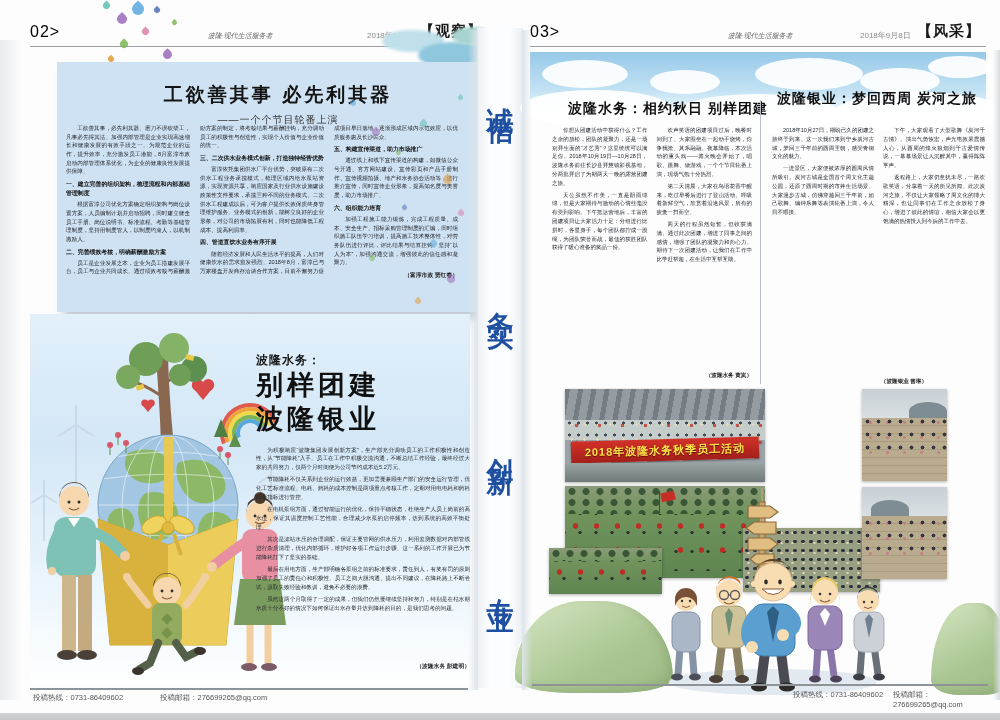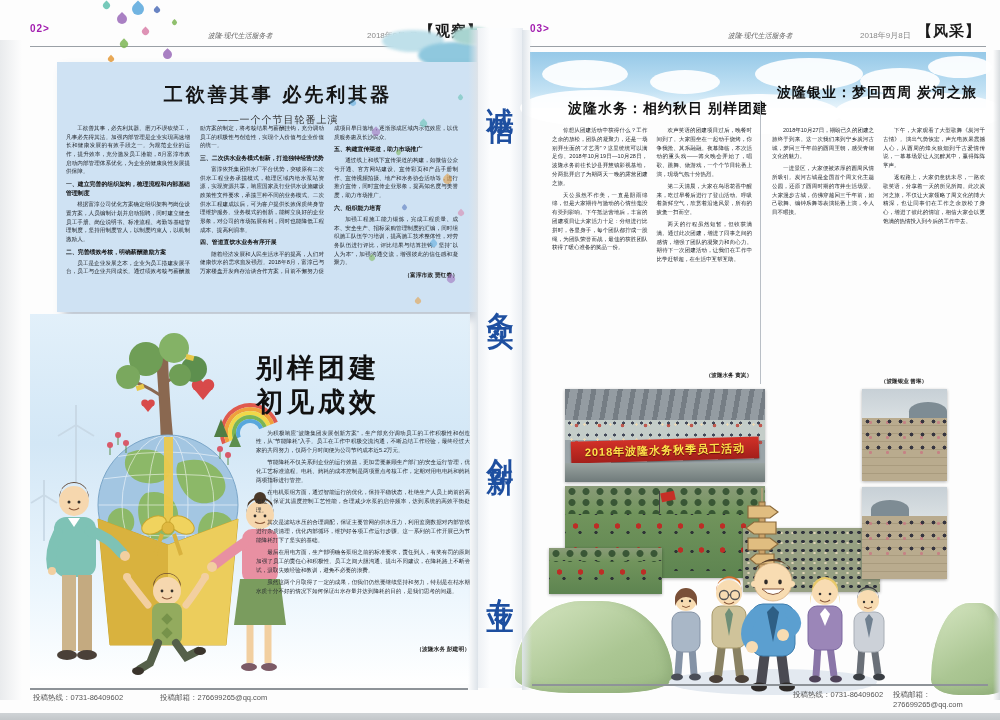--- a/index.html
+++ b/index.html
@@ -8,21 +8,21 @@
   .abs{position:absolute;}
 
   
   .bottom-edge{left:0;top:713px;width:1000px;height:7px;background:linear-gradient(#cfd3d6,#c3c7ca);}
   .right-edge{left:993px;top:50px;width:7px;height:650px;background:linear-gradient(90deg,rgba(210,214,218,0),#d8dcdf);}
   .left-edge{left:0;top:40px;width:22px;height:660px;background:linear-gradient(90deg,#e9ebed,rgba(255,255,255,0));}
   .gut-l{left:468px;top:30px;width:10px;height:660px;background:linear-gradient(90deg,rgba(216,222,228,0),#dde3e9);}
   .gut-r{left:522px;top:30px;width:10px;height:660px;background:linear-gradient(90deg,#dde3e9,rgba(216,222,228,0));}
 
   
-  .pn{font-size:10px;color:#a21caf;letter-spacing:1px;font-weight:700;}
+  .pn{font-size:16px;color:#000000;letter-spacing:1px;font-weight:400;}
   .mh{font-size:7px;color:#666;font-style:italic;font-family:"Liberation Serif","DejaVu Serif",serif;text-align:center;}
   .dt{font-size:8px;color:#888;}
   .sectag{font-size:15px;font-weight:bold;color:#1b1b1b;font-family:"Liberation Serif","DejaVu Serif",serif;letter-spacing:1px;}
   .hrule{height:1px;background:#9aa0a6;}
 
   
   .panel{left:57px;top:62px;width:442px;height:250px;background:#cfe2f3;box-shadow:7px 7px 9px rgba(110,130,155,.45);padding:0;}
   .panel h1{margin:20px 0 0;text-align:center;font-size:19px;letter-spacing:3px;color:#141414;font-weight:bold;}
   .panel .sub{margin-top:5px;text-align:center;font-size:10px;color:#333;letter-spacing:1px;}
   .cols3{position:absolute;left:9px;top:62px;width:392px;height:172px;column-count:3;column-gap:10px;overflow:hidden;
@@ -336,22 +336,23 @@
       <circle cx="184" cy="234" r="5" fill="#f2cfa0"></circle>
       <path d="M212,246 L252,246 L258,292 L206,292 Z" fill="#7a9c5e"></path>
       <line x1="222" y1="292" x2="222" y2="330" stroke="#f2cfa0" stroke-width="7"></line>
       <line x1="240" y1="292" x2="240" y2="330" stroke="#f2cfa0" stroke-width="7"></line>
       <ellipse cx="221" cy="334" rx="8" ry="4" fill="#7c5a66"></ellipse>
         <ellipse cx="241" cy="334" rx="8" ry="4" fill="#7c5a66"></ellipse>
     </g>
   </svg>
 
   <div class="abs art2txt">
+    <div class="kicker">波隆水务：</div>
     <div class="bigt">别样团建</div>
-    <div class="bigt">初见成效</div>
+    <div class="bigt">波隆银业</div>
     <div class="art2body">
       <p>为积极响应“波隆集团发展创新方案”，生产部充分调动员工的工作积极性和创造性，从“节能降耗”入手。员工在工作中积极交流沟通，不断总结工作经验，最终经过大家的共同努力，仅两个月时间便为公司节约成本近5.2万元。</p>
       <p>节能降耗不仅关系到企业的运行效益，更加需要兼顾生产部门的安全运行管理，优化工艺标准流程。电耗、药耗的成本控制是两项重点考核工作，定期对用电电耗和药耗两项指标进行管控。</p>
       <p>在电机泵组方面，通过智能运行的优化，保持平稳状态，杜绝生产人员上岗前的高水位，保证其温度控制工艺性能，合理减少水泵的启停频率，达到系统的高效平衡处理。</p>
       <p>其次是滤站水压的合理调配，保证主要管网的供水压力，利用监测数据对内部管线进行杂质清理，优化内部循环，维护好各项工作运行步骤。这一系列的工作开展已为节能降耗打下了坚实的基础。</p>
       <p>最后在用电方面，生产部明确各泵组之前的标准要求，责任到人，有奖有罚的原则加强了员工的责任心和积极性。员工之间大胆沟通、提出不同建议，在降耗路上不断尝试，汲取失败经验和教训，避免不必要的浪费。</p>
       <p>虽然这两个月取得了一定的成果，但我们仍然要继续坚持和努力，特别是在枯水期水质十分不好的情况下如何保证出水存量并达到降耗的目的，是我们思考的问题。</p>
     </div>
     <div class="byline">（波隆水务 彭建明）</div>
   </div>
@@ -379,21 +380,21 @@
     <span class="wc" style="left:225px;top:6px;width:108px;height:32px;"></span>
     <span class="wc" style="left:330px;top:16px;width:80px;height:26px;"></span>
     <span class="wc" style="left:398px;top:4px;width:64px;height:22px;"></span>
     <span class="wc" style="left:-10px;top:38px;width:150px;height:36px;"></span>
     <span class="wc" style="left:145px;top:42px;width:165px;height:40px;"></span>
     <span class="wc" style="left:305px;top:40px;width:170px;height:40px;"></span>
   </div>
 
 
   <span class="abs atitle" style="left:568px;top:100px;">波隆水务：相约秋日 别样团建</span>
-  <span class="abs atitle" style="left:777px;top:84px;">波隆银业：梦回西周 炭河之旅</span>
+  <span class="abs atitle" style="left:777px;top:90px;">波隆银业：梦回西周 炭河之旅</span>
   <div class="abs divider"></div>
 
   <div class="abs acols" style="left:552px;top:126px;width:200px;height:242px;">
     <p>你想从团建活动中获得什么？工作之余的放松，团队的凝聚力，还是一场别开生面的“才艺秀”？这里统统可以满足你。2018年10月19日—10月28日，波隆水务前往长沙县开慧镇影视基地，分两批开启了为期两天一晚的露营团建之旅。</p>
     <p>天公虽然不作美，一直是阴雨绵绵，但是大家期待与激动的心情丝毫没有受到影响。下午抵达营地后，丰富的团建项目让大家活力十足：分组进行比拼时，各显身手，每个团队都拧成一股绳，为团队荣誉而战，最佳的获胜团队获得了暖心准备的奖品一份。</p>
     <p>欢声笑语的团建项目过后，晚餐时间到了。大家围坐在一起动手烧烤，你争我抢、其乐融融。夜幕降临，本次活动的重头戏——篝火晚会开始了，唱歌、跳舞、做游戏，一个个节目轮番上演，现场气氛十分热烈。</p>
     <p>第二天清晨，大家在鸟语花香中醒来，吃过早餐后进行了登山活动。呼吸着新鲜空气，欣赏着沿途风景，所有的疲惫一扫而空。</p>
     <p>两天的行程虽然短暂，但收获满满。通过此次团建，增进了同事之间的感情，增强了团队的凝聚力和向心力。期待下一次团建活动，让我们在工作中比学赶帮超，在生活中互帮互助。</p>
   </div>
   <span class="abs sm-byline" style="left:552px;top:372px;width:200px;text-align:right;">（波隆水务 黄岚）</span>

